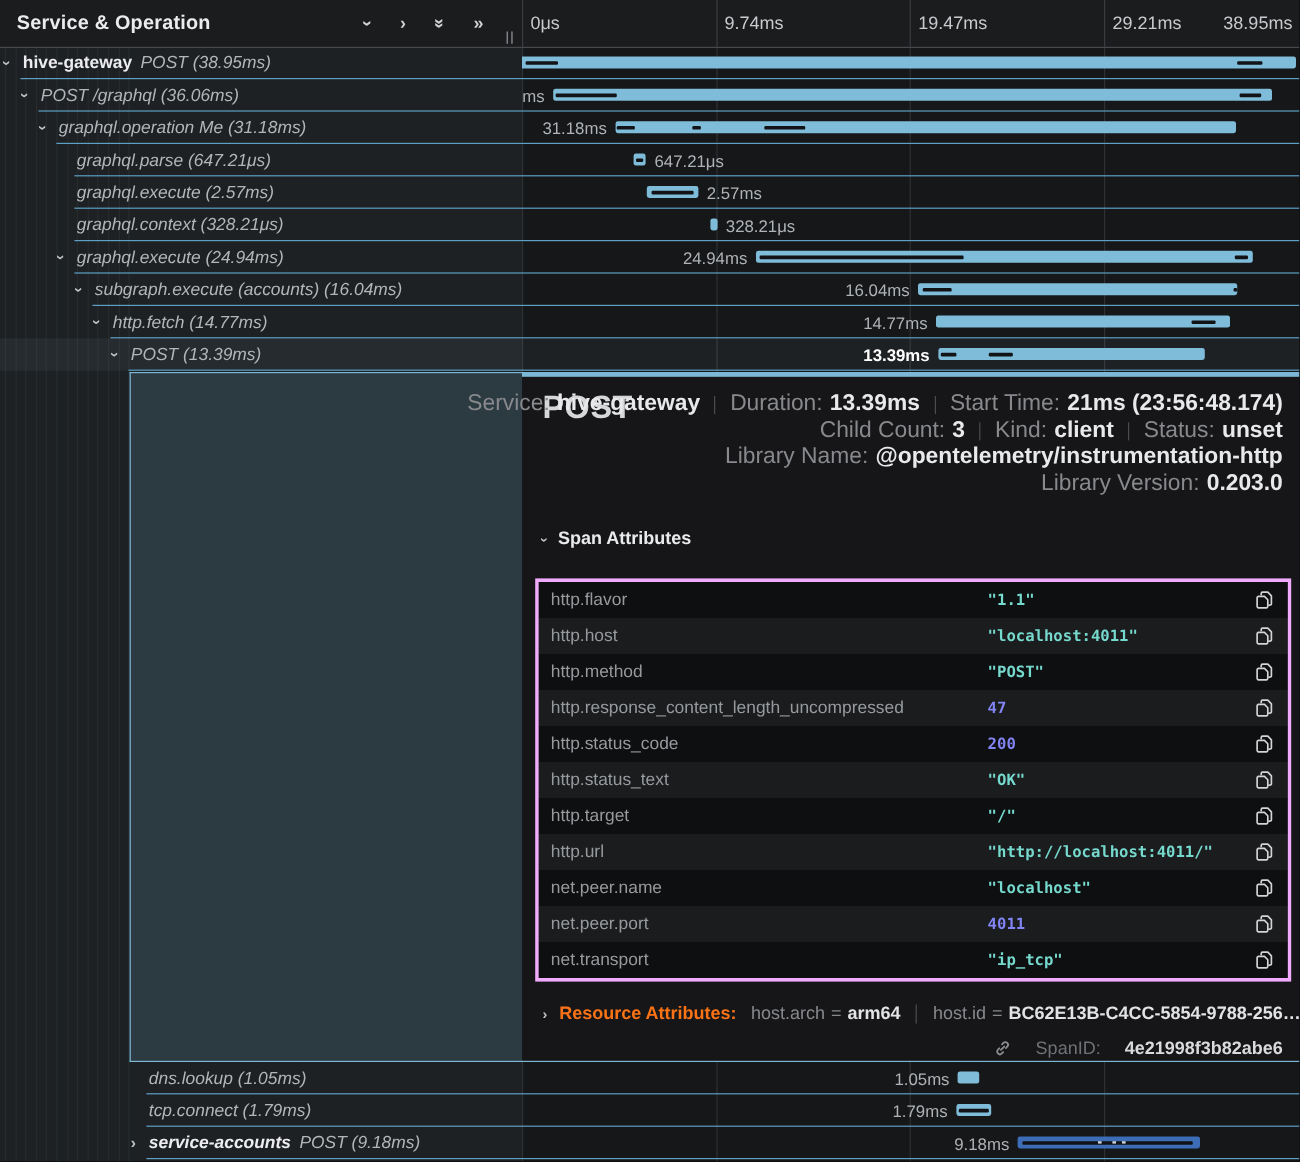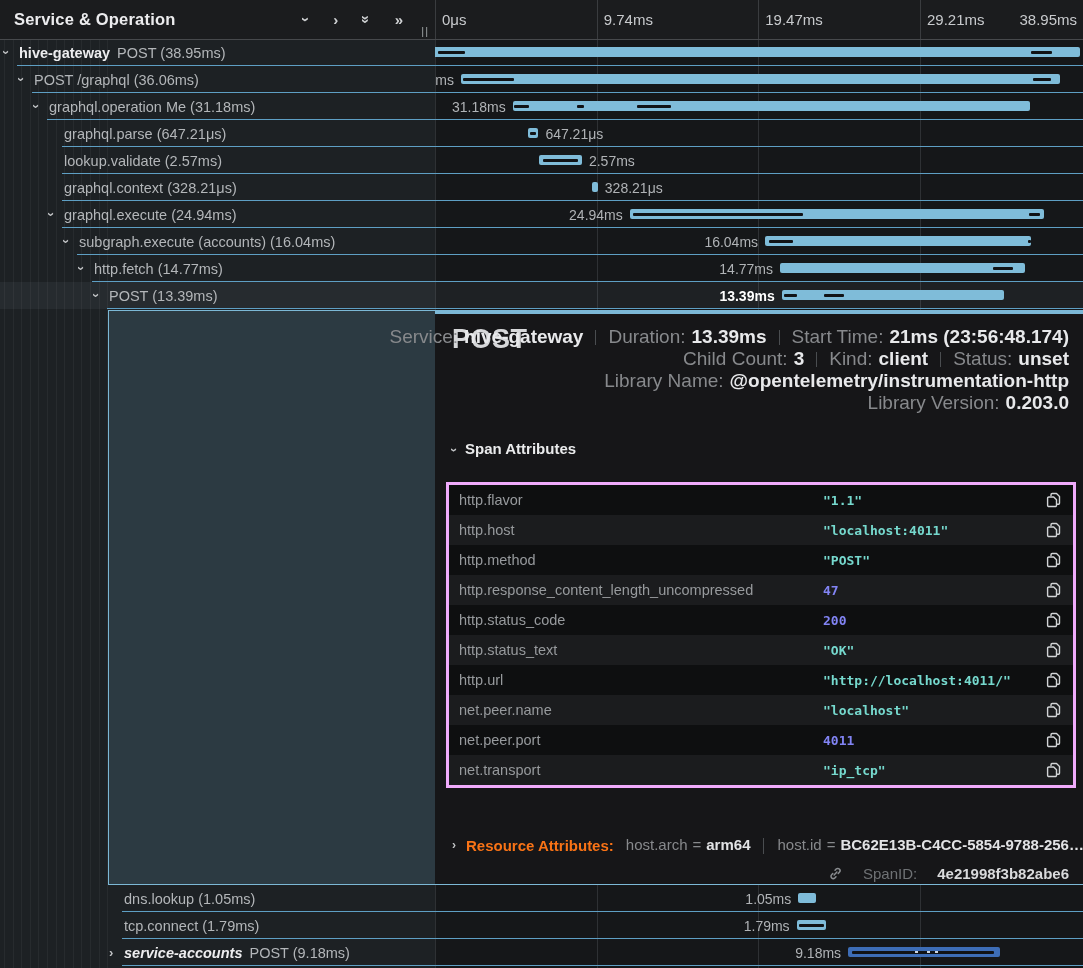--- a/index.html
+++ b/index.html
@@ -23,21 +23,21 @@
   .hdr-grid{position:absolute;top:0;height:39px;width:1px;background:#3a3c3f;z-index:6;}
   
   .srow{position:absolute;left:0;width:100%;height:27px;z-index:2;cursor:pointer;}
   .srow.selected::before{content:"";position:absolute;inset:0;background:rgba(225,240,248,.05);}
   .underline{position:absolute;bottom:0;right:0;height:1px;background:#5e9fc4;}
   .namecell{position:absolute;left:0;top:0;width:435px;height:100%;overflow:hidden;}
   .chev{position:absolute;top:0;height:100%;display:flex;align-items:center;color:#c2c4c6;font-size:13px;font-weight:700;}
   .nm{position:absolute;top:0;height:100%;display:flex;align-items:center;gap:7px;white-space:nowrap;font-size:14.5px;}
   .svc{color:#ededef;font-weight:700;}
   .svc.italic{font-style:italic;}
-  .op{color:#b3b6b9;}
+  .op{color:#b3b6b9;font-style:italic;}
   .barcell{position:absolute;left:435px;top:0;right:0;height:100%;overflow:hidden;}
   .bar{position:absolute;top:8px;height:10px;border-radius:2px;background:#7fbcd9;}
   .notch{position:absolute;top:50%;margin-top:-1.5px;height:3px;background:#111316;border-radius:1px;}
   .dot{position:absolute;top:50%;margin-top:-1px;height:2px;width:3px;background:#cdd5dd;}
   .durlabel{position:absolute;top:0;height:27px;display:flex;align-items:center;
             color:#b0b3b6;font-size:14px;white-space:nowrap;}
   .srow.selected .durlabel{color:#ffffff;font-weight:700;}
   
   #detail-left{position:absolute;left:108px;top:310px;width:327px;height:574px;
                background:#2c3a42;border-top:1px solid #7cb8d6;border-left:1px solid #7cb8d6;z-index:3;}
@@ -175,21 +175,21 @@
             <div class="notch" style="left: 22%; width: 56%;"></div>
           </div>
       </div>
       <div class="underline" style="left: 62px;"></div>
     </div>
       <div class="srow" style="top: 147px;">
       <div class="namecell">
 
         <span class="nm" style="left: 64px;">
 
-          <span class="op">lookup.validate (2.57ms)</span>
+          <span class="op">graphql.execute (2.57ms)</span>
         </span>
       </div>
       <div class="barcell">
         <span class="durlabel" style="left: 153.933px;">2.57ms</span>
         <div class="bar" style="left: 104.262px; width: 42.6708px; background: rgb(127, 188, 217);">
             <div class="notch" style="left: 8%; width: 84%;"></div>
           </div>
       </div>
       <div class="underline" style="left: 62px;"></div>
     </div>
@@ -427,20 +427,30 @@
       <span class="akey">http.status_text</span>
       <span class="aval string">"OK"</span>
       <span class="copy-btn">
         <svg width="15" height="17" viewBox="0 0 15 17" fill="none" stroke="#d2d4d6" stroke-width="1.4" stroke-linejoin="round">
           <path d="M5 4.5V3.2A1.2 1.2 0 0 1 6.2 2h4.3l3 3v6.6a1.2 1.2 0 0 1-1.2 1.2H11"></path>
           <path d="M2.8 5.5h4.9l2.8 2.8v5.5a1.2 1.2 0 0 1-1.2 1.2H2.8a1.2 1.2 0 0 1-1.2-1.2V6.7a1.2 1.2 0 0 1 1.2-1.2z"></path>
         </svg>
       </span>
     </div>
         <div class="arow">
+      <span class="akey">http.target</span>
+      <span class="aval string">"/"</span>
+      <span class="copy-btn">
+        <svg width="15" height="17" viewBox="0 0 15 17" fill="none" stroke="#d2d4d6" stroke-width="1.4" stroke-linejoin="round">
+          <path d="M5 4.5V3.2A1.2 1.2 0 0 1 6.2 2h4.3l3 3v6.6a1.2 1.2 0 0 1-1.2 1.2H11"></path>
+          <path d="M2.8 5.5h4.9l2.8 2.8v5.5a1.2 1.2 0 0 1-1.2 1.2H2.8a1.2 1.2 0 0 1-1.2-1.2V6.7a1.2 1.2 0 0 1 1.2-1.2z"></path>
+        </svg>
+      </span>
+    </div>
+        <div class="arow">
       <span class="akey">http.url</span>
       <span class="aval string">"http://localhost:4011/"</span>
       <span class="copy-btn">
         <svg width="15" height="17" viewBox="0 0 15 17" fill="none" stroke="#d2d4d6" stroke-width="1.4" stroke-linejoin="round">
           <path d="M5 4.5V3.2A1.2 1.2 0 0 1 6.2 2h4.3l3 3v6.6a1.2 1.2 0 0 1-1.2 1.2H11"></path>
           <path d="M2.8 5.5h4.9l2.8 2.8v5.5a1.2 1.2 0 0 1-1.2 1.2H2.8a1.2 1.2 0 0 1-1.2-1.2V6.7a1.2 1.2 0 0 1 1.2-1.2z"></path>
         </svg>
       </span>
     </div>
         <div class="arow">

